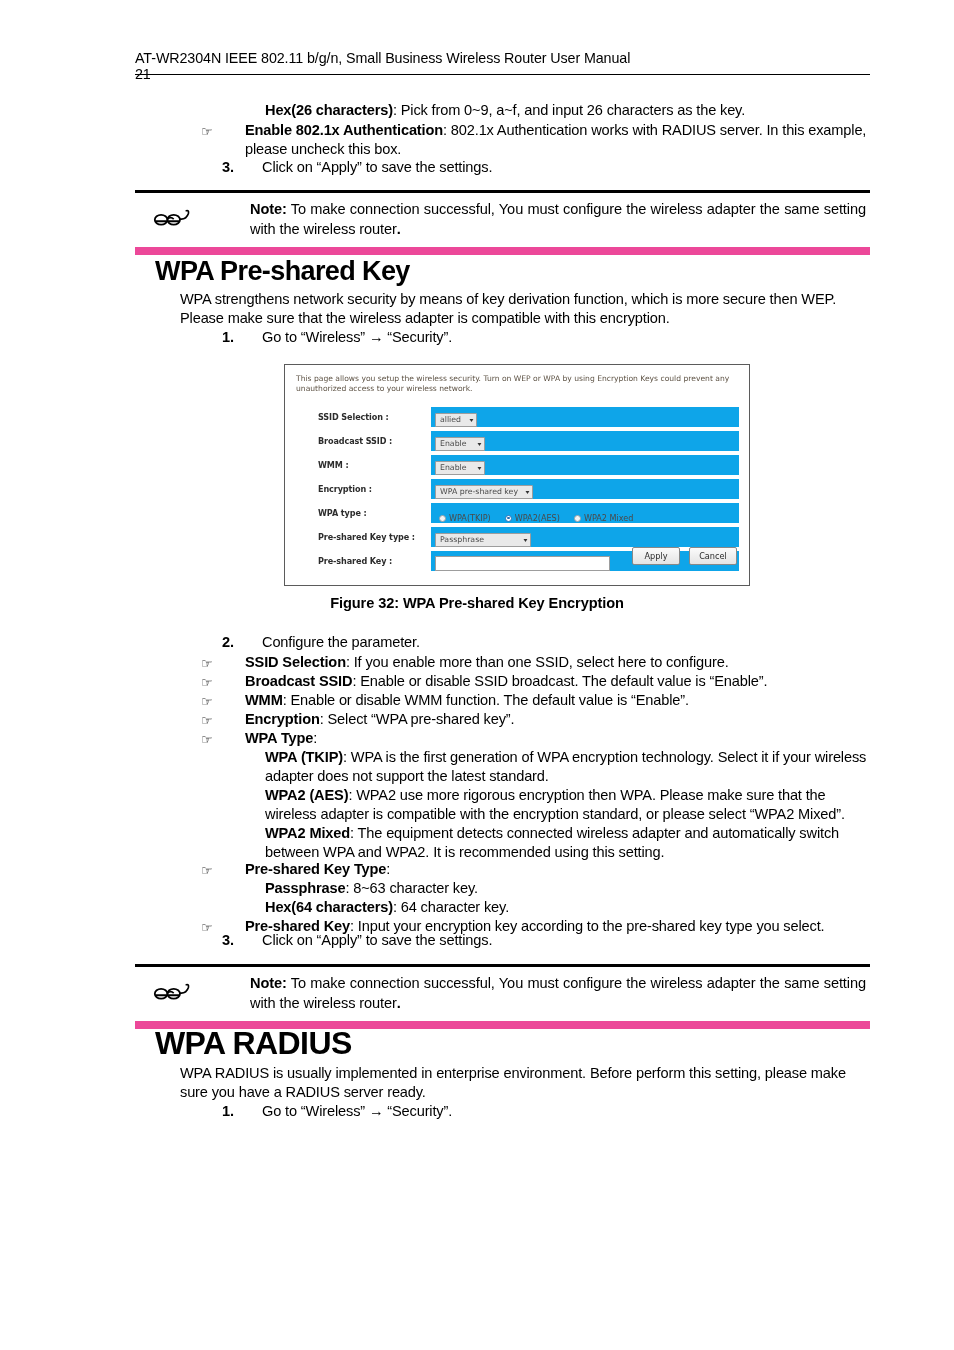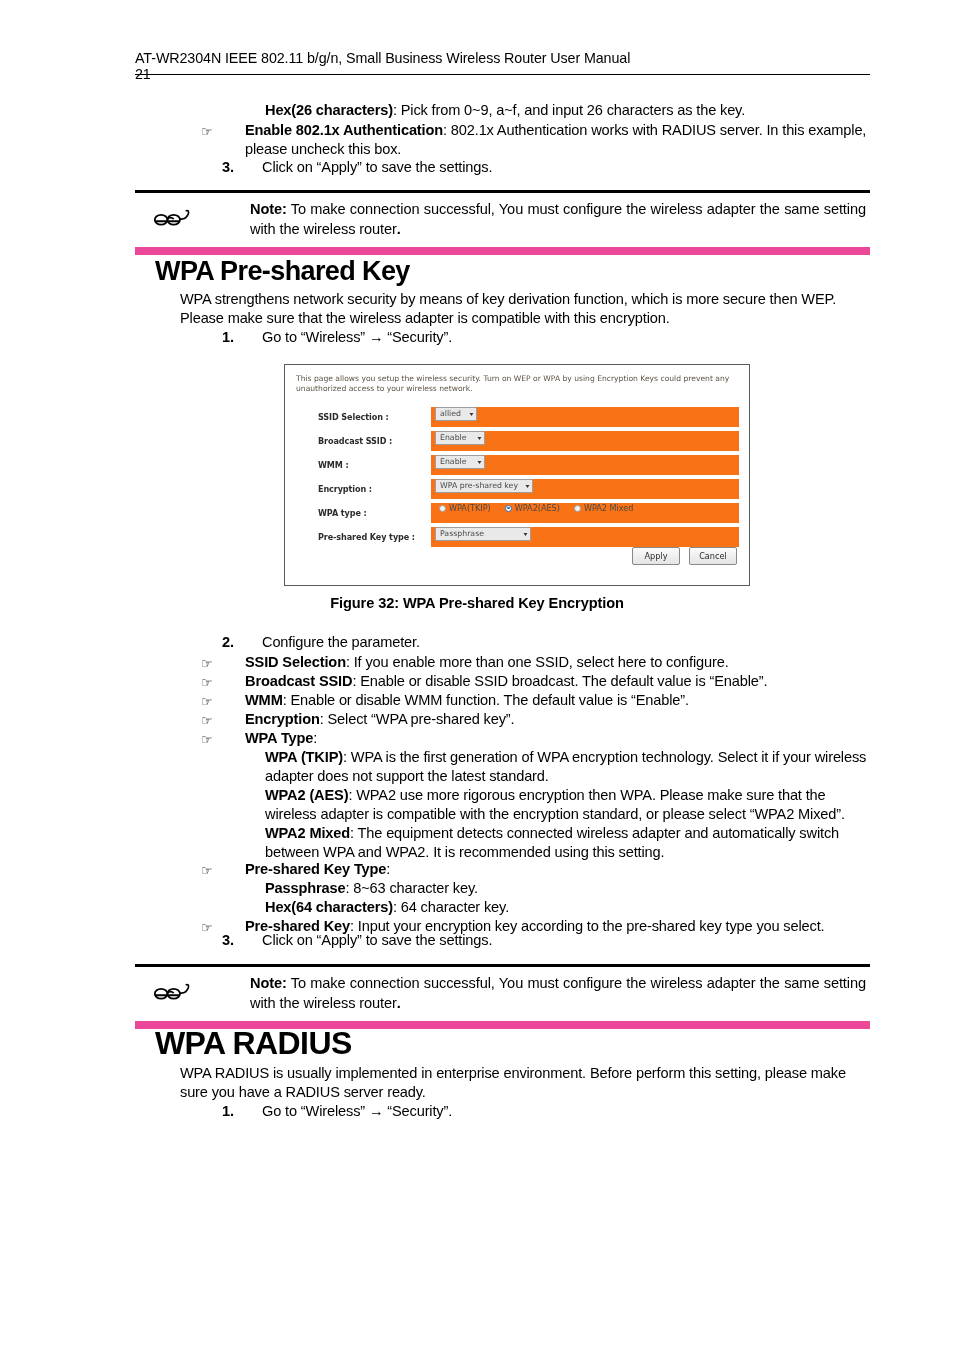--- a/index.html
+++ b/index.html
@@ -167,23 +167,23 @@
     box-sizing: border-box;
     font-size: 8.1px;
     font-weight: bold;
     color: #2c2c2c;
     font-family: "DejaVu Sans", sans-serif;
     letter-spacing: -0.1px;
   }
   .fvalue {
     flex: 1;
     height: 20px;
-    background: #f97316;
+    background: #0ea5e9;
     display: flex;
-    align-items: flex-start;
+    align-items: flex-end;
     padding-left: 4px;
     box-sizing: border-box;
   }
   .fgap { height: 4px; }
   .select {
     display: inline-flex;
     align-items: center;
     justify-content: space-between;
     height: 14px;
     background: #e9e9e9;
@@ -400,20 +400,26 @@
           <div class="flabel">Pre-shared Key type :</div>
           <div class="fvalue">
             <div class="select w-psk">
               <span>Passphrase</span>
               <span class="caret">▾</span>
             </div>
           </div>
         </div>
         <div class="fgap"></div>
 
+        <div class="frow">
+          <div class="flabel">Pre-shared Key :</div>
+          <div class="fvalue">
+            <input class="textbox" type="text" value="" style="">
+          </div>
+        </div>
 
       </div>
 
       <div class="fbuttons">
         <div class="btn">Apply</div>
         <div class="btn">Cancel</div>
       </div>
     </div>
   </div>
 

